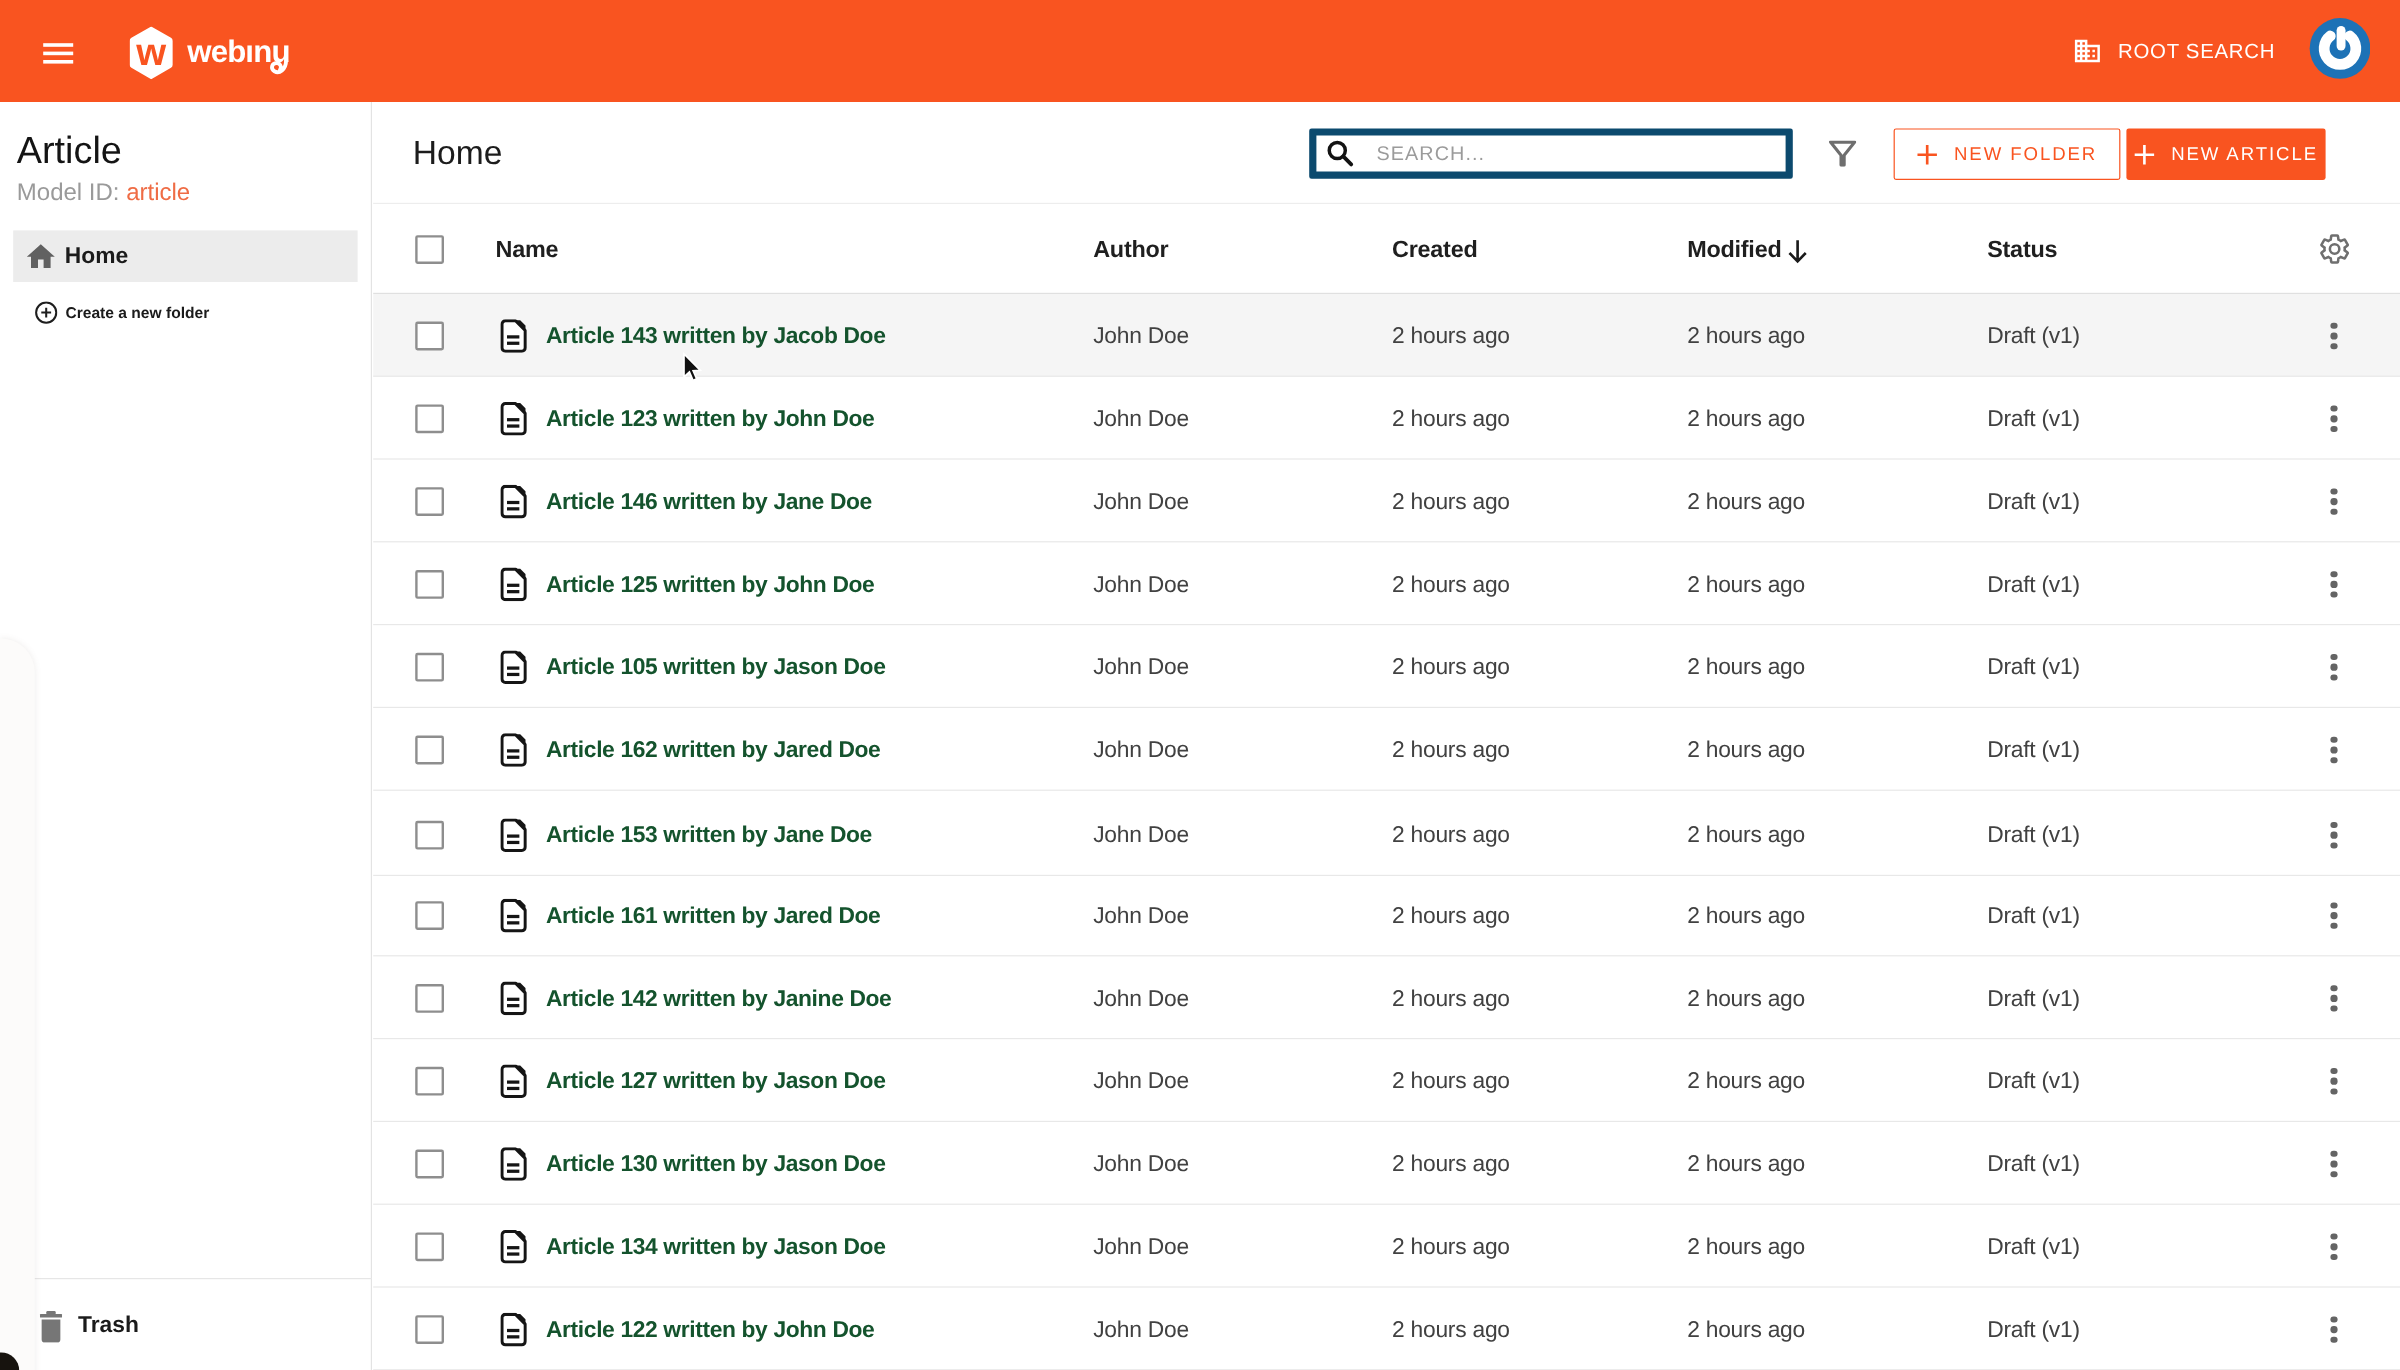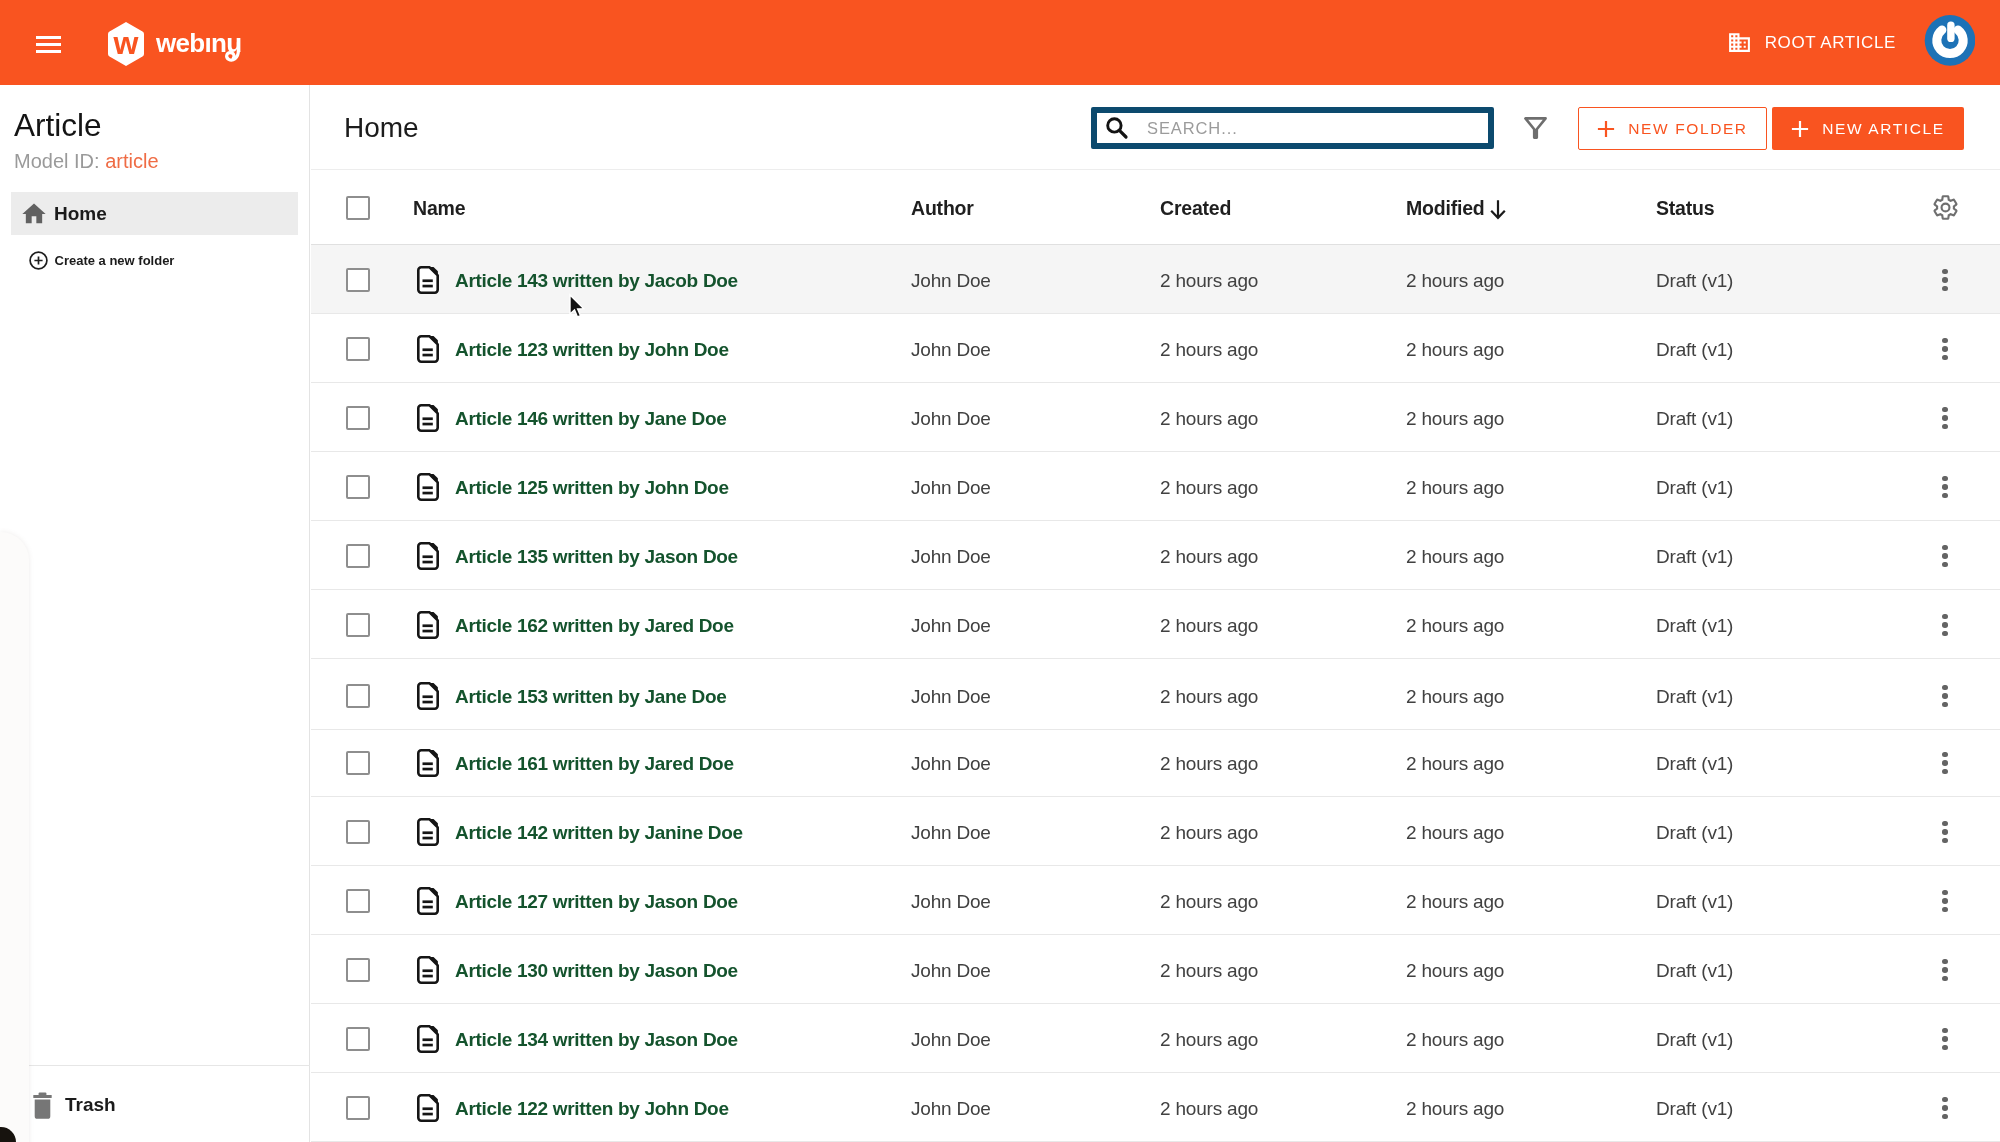--- a/index.html
+++ b/index.html
@@ -39,21 +39,21 @@
 
 #main { position:absolute; top:85px; left:311px; width:1689px; height:1057px; background:#fff; }
 #toolbar { position:absolute; top:0; left:0; width:1689px; height:85px; border-bottom:1px solid #ededed; }
 #m-title { position:absolute; left:33px; top:27px; font-size:28px; color:#1c1c1c; font-weight:400; }
 #search { position:absolute; left:780px; top:22px; width:403px; height:42px; border:6px solid #0c4a6e; border-radius:2px; display:flex; align-items:center; }
 #search .ph { font-size:16.5px; letter-spacing:0.9px; color:#9b9b9b; margin-left:18px; }
 #funnel { position:absolute; left:1212.5px; top:32px; }
 .btn { position:absolute; top:22px; height:43px; border-radius:2px; font-size:15.5px; letter-spacing:1.6px;
   display:flex; align-items:center; justify-content:center; font-weight:400; }
 #b-folder { left:1267px; width:189px; background:#fff; border:1px solid #f95420; color:#f95420; }
-#b-article { left:1461px; width:192px; background:#f95420; color:#fff; }
+#b-article { left:1461px; width:166px; background:#f95420; color:#fff; }
 .btn svg { margin-right:13px; }
 
 
 #thead { position:absolute; top:85px; left:0; width:1881px; height:75px; border-bottom:1px solid #e0e0e0; }
 .hlabel { position:absolute; top:26.5px; font-size:19.5px; font-weight:700; color:#1f1f1f; letter-spacing:-0.2px; }
 .row { position:absolute; left:0; width:1689px; height:69px; border-bottom:1px solid #e8e8e8; }
 .row.hov { background:#f5f5f5; }
 .cb { position:absolute; left:35px; width:24px; height:24px; border:2px solid #8e8e8e; border-radius:2px; background:#fff; }
 .rname { position:absolute; left:144px; font-size:19px; font-weight:700; color:#14532d; letter-spacing:-0.3px; }
 .rtxt { position:absolute; font-size:19px; color:#414141; letter-spacing:-0.2px; }
@@ -79,21 +79,21 @@
     <text x="18" y="32" text-anchor="middle" font-weight="700" font-size="32" fill="#f95420">w</text>
   </svg>
   <svg id="logo-word" width="110" height="48" viewBox="0 0 110 48">
     <text x="1" y="29.5" font-weight="700" font-size="26" letter-spacing="-0.7" fill="#fff">webınu</text>
     <path d="M83.4 20.5 L83.4 28.5 C83.4 36.3 77.6 39.6 73.7 37.4 C70.3 35.4 71.4 30.6 75.3 30.6 C78.7 30.6 80.1 33.9 78.2 36.5" fill="none" stroke="#fff" stroke-width="3.2" stroke-linecap="round"></path>
   </svg>
   <div id="tenant">
     <svg width="25" height="25" viewBox="0 0 24 24" fill="#fff">
       <path d="M12 7V3H2v18h20V7H12zM6 19H4v-2h2v2zm0-4H4v-2h2v2zm0-4H4V9h2v2zm0-4H4V5h2v2zm4 12H8v-2h2v2zm0-4H8v-2h2v2zm0-4H8V9h2v2zm0-4H8V5h2v2zm10 12h-8v-2h2v-2h-2v-2h2v-2h-2V9h8v10zm-2-8h-2v2h2v-2zm0 4h-2v2h2v-2z"></path>
     </svg>
-    <span class="txt">ROOT ARTICLE</span>
+    <span class="txt">ROOT SEARCH</span>
   </div>
   <svg id="avatar" width="52" height="53" viewBox="0 0 52 53">
     <circle cx="27" cy="26.4" r="25.3" fill="#1d72b6"></circle>
     <path d="M35.1 16 A13.2 13.2 0 1 1 18.9 16" fill="none" stroke="#fff" stroke-width="9" stroke-linecap="round"></path>
     <line x1="27.9" y1="11.3" x2="27.9" y2="24.4" stroke="#fff" stroke-width="7.4" stroke-linecap="round"></line>
   </svg>
 </div>
 
 <div id="sidebar">
   <div id="sb-title">Article</div>
@@ -240,21 +240,21 @@
       </div>
   </div>
   <div class="row" style="top:436px">
     <div class="cb" style="top:22.5px"></div>
     <svg class="docic" width="22" height="28" viewBox="0 0 22 28" style="top:20.5px">
   <path d="M12.6 1.3 H4.2 A2.9 2.9 0 0 0 1.3 4.2 V23.8 A2.9 2.9 0 0 0 4.2 26.7 H17.8 A2.9 2.9 0 0 0 20.7 23.8 V9.4 Z" fill="#fff" stroke="#151515" stroke-width="2.6" stroke-linejoin="round"></path>
   <path d="M11.9 0.9 L20.9 9.9 L20.9 5.3 L16.5 0.9 Z" fill="#151515"></path>
   <rect x="5.5" y="13.4" width="10.3" height="2.7" fill="#151515"></rect>
   <rect x="5.5" y="18.7" width="10.3" height="2.7" fill="#151515"></rect>
 </svg>
-    <div class="rname" style="top:24.5px">Article 135 written by Jason Doe</div>
+    <div class="rname" style="top:24.5px">Article 105 written by Jason Doe</div>
     <div class="rtxt c-author" style="top:25px">John Doe</div>
     <div class="rtxt c-created" style="top:25px">2 hours ago</div>
     <div class="rtxt c-modified" style="top:25px">2 hours ago</div>
     <div class="rtxt c-status" style="top:25px">Draft (v1)</div>
     <div class="dots" style="top:23.5px">
         <i></i>
         <i></i>
         <i></i>
       </div>
   </div>

